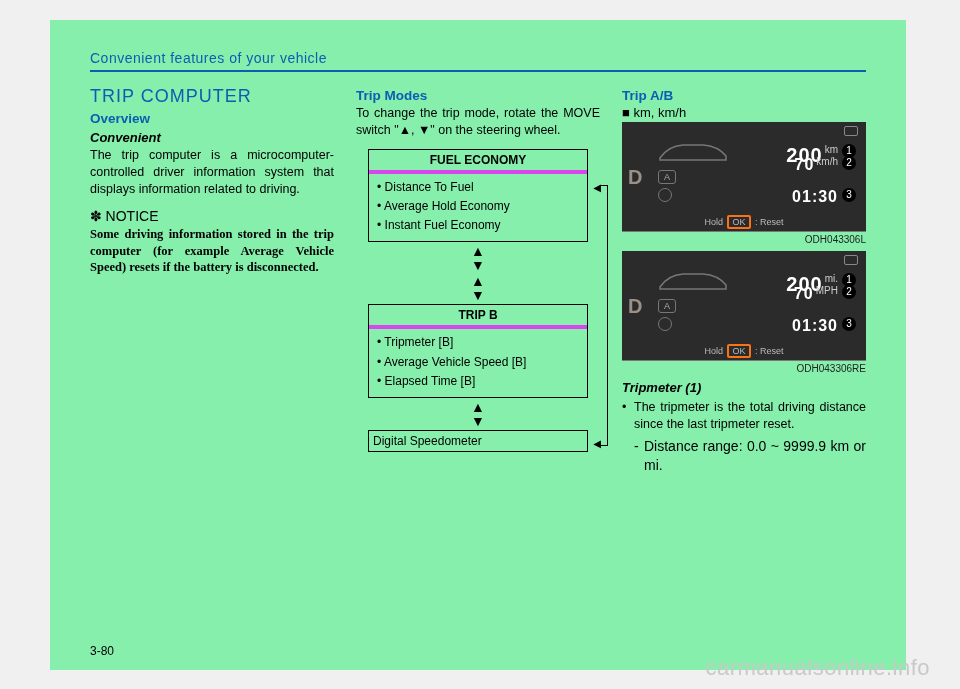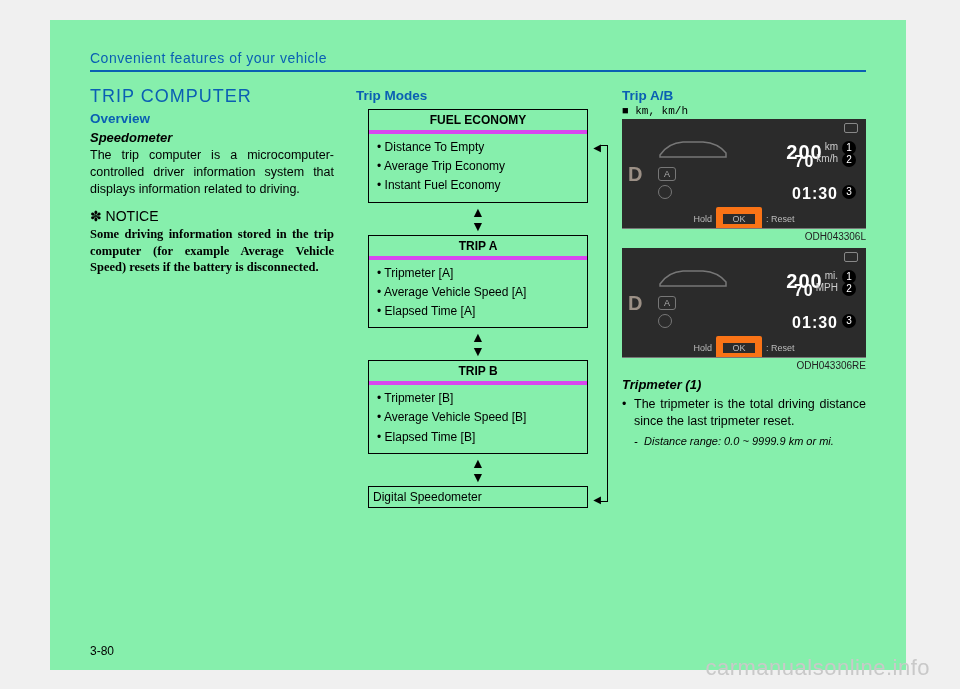--- a/index.html
+++ b/index.html
@@ -114,21 +114,21 @@
     position: absolute;
     top: 33px; right: -1px;
     font-size: 10px;
   }
   .return-arrow-bot {
     position: absolute;
     bottom: 3px; right: -1px;
     font-size: 10px;
   }
   .fig { margin-bottom: 6px; }
-  .fig-label { font-size: 11px; margin: 0 0 2px 0; font-family: Liberation Mono, monospace; }
+  .fig-label { font-size: 13px; margin: 0 0 2px 0; }
   .dash {
     background: #2b2b2b;
     width: 100%;
     height: 110px;
     position: relative;
     color: #e8e0d0;
     font-family: "Arial Narrow", Arial, sans-serif;
     overflow: hidden;
   }
   .fuel-ico {
@@ -156,28 +156,28 @@
   .r1 { top: 22px; } .r1 .val { font-size: 20px; }
   .r2 { top: 34px; } .r2 .val { font-size: 16px; }
   .r3 { top: 66px; } .r3 .val { font-size: 16px; }
   .row-ico { position: absolute; left: 36px; width: 18px; height: 14px; border: 1px solid #777; border-radius: 3px; }
   .ico-a { top: 48px; font-size: 9px; color:#aaa; text-align:center; line-height:13px; }
   .ico-clk { top: 66px; border-radius: 50%; width:14px; height:14px; }
   .reset-txt {
     position: absolute; bottom: 4px; left: 0; right: 0;
     text-align: center; font-size: 9px; color: #bbb;
   }
-  .reset-txt .ok { border: 7px solid #f97316; padding: 0 9px; border-radius: 2px; margin: 0 2px; }
+  .reset-txt .ok { border: 2px solid #f97316; padding: 0 3px; border-radius: 2px; margin: 0 2px; }
   .fig-bottom { border-bottom: 1px solid #777; }
   .fig-code { text-align: right; font-size: 10px; color: #222; margin-top: 2px; }
   .bullet-list { margin: 4px 0; padding: 0; list-style: none; }
   .bullet-list > li { position: relative; padding-left: 12px; text-align: justify; font-size: 12.5px; line-height: 1.35; }
   .bullet-list > li::before { content: "•"; position: absolute; left: 0; }
   .sublist { margin: 4px 0 0 0; padding: 0; list-style: none; }
-  .sublist > li { position: relative; padding-left: 10px; font-size: 11px; line-height:1.35; text-align: justify; font-style: italic; }
+  .sublist > li { position: relative; padding-left: 10px; font-size: 14px; line-height:1.35; text-align: justify; }
   .sublist > li::before { content: "-"; position: absolute; left: 0; }
   .pagenum {
     position: absolute;
     left: 40px;
     bottom: 12px;
     font-size: 12px;
     font-family: "Arial Narrow", Arial, sans-serif;
   }
   .watermark {
     position: absolute;
@@ -194,48 +194,41 @@
 
 <div class="page">
 
   <div class="header">Convenient features of your vehicle</div>
 
   <div class="columns">
 
     <div class="col">
       <div class="title-main">TRIP COMPUTER</div>
       <div class="subhead-blue">Overview</div>
-      <div class="subhead-ital">Speedometer</div>
+      <div class="subhead-ital">Convenient</div>
       <div class="body-text">The trip computer is a microcomputer-controlled driver information system that displays information related to driving.</div>
       <div class="notice-label">✽ NOTICE</div>
       <div class="notice-text">Some driving information stored in the trip computer (for example Average Vehicle Speed) resets if the battery is disconnected.</div>
     </div>
 
     <div class="col">
       <div class="subhead-blue">Trip Modes</div>
+      <div class="body-text">To change the trip mode, rotate the MOVE switch "▲, ▼" on the steering wheel.</div>
 
       <div class="flow-wrap">
         <div class="box-group">
           <div class="box">
             <div class="box-head">FUEL ECONOMY</div>
             <div class="box-body">
-              • <span>Distance To Empty</span><br>
-              • <span>Average Trip Economy</span><br>
+              • <span>Distance To Fuel</span><br>
+              • <span>Average Hold Economy</span><br>
               • <span>Instant Fuel Economy</span>
             </div>
           </div>
           <div class="arrow-updown">▲<br>▼</div>
-          <div class="box">
-            <div class="box-head">TRIP A</div>
-            <div class="box-body">
-              • <span>Tripmeter [A]</span><br>
-              • <span>Average Vehicle Speed [A]</span><br>
-              • <span>Elapsed Time [A]</span>
-            </div>
-          </div>
           <div class="arrow-updown">▲<br>▼</div>
           <div class="box">
             <div class="box-head">TRIP B</div>
             <div class="box-body">
               • <span>Tripmeter [B]</span><br>
               • <span>Average Vehicle Speed [B]</span><br>
               • <span>Elapsed Time [B]</span>
             </div>
           </div>
           <div class="arrow-updown">▲<br>▼</div>

